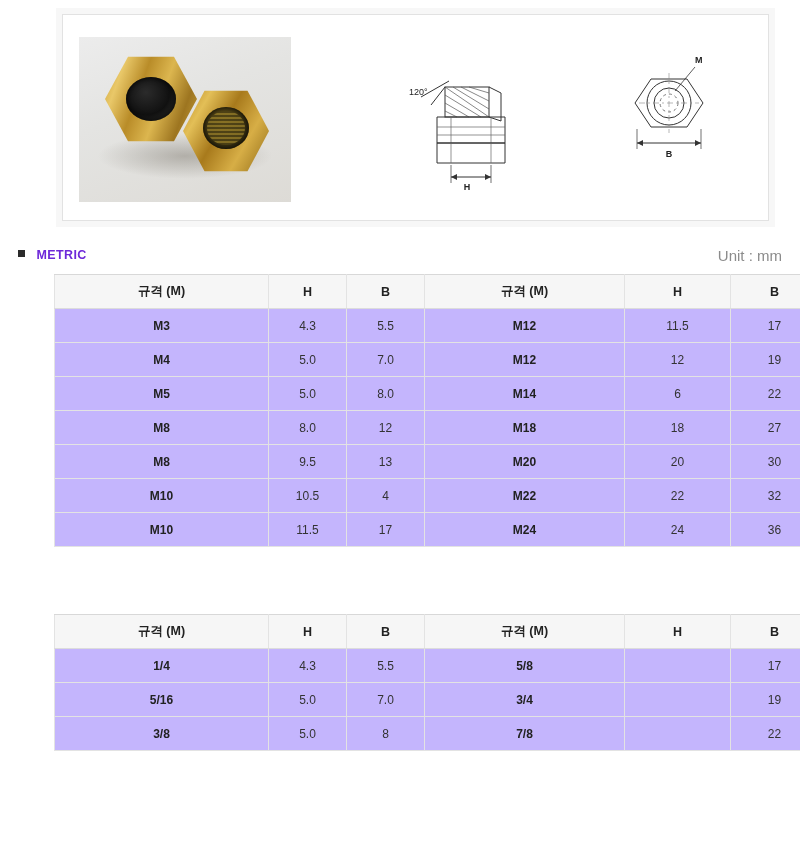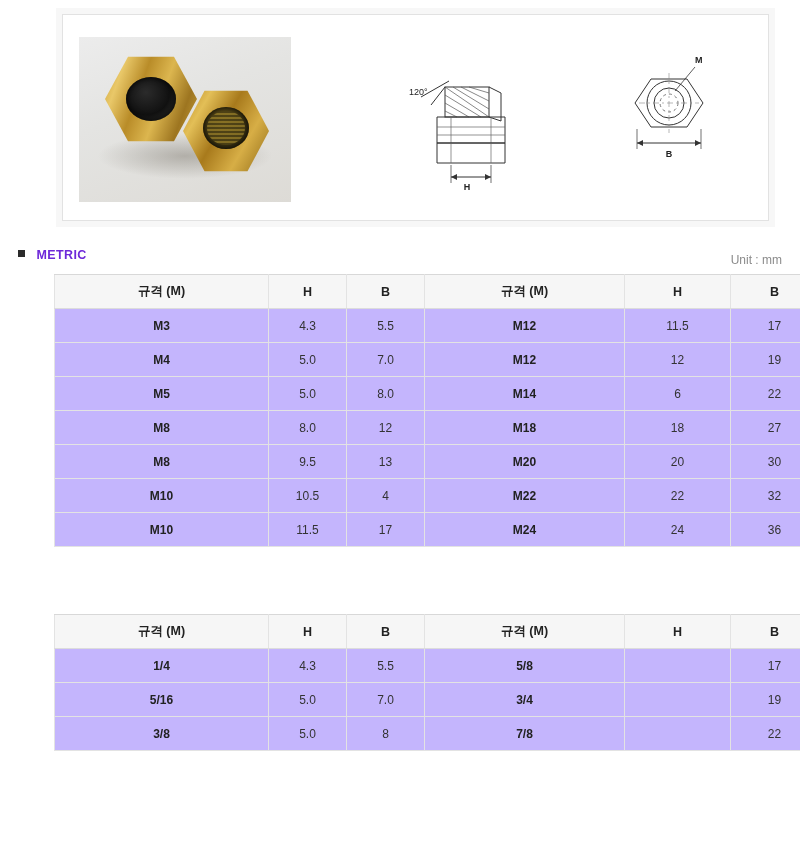--- a/index.html
+++ b/index.html
@@ -115,22 +115,22 @@
   }
   .sec-title {
     font-size: 12.5px;
     font-weight: bold;
     color: #6d28d9;
     letter-spacing: .4px;
   }
   .unit-label {
     position: absolute;
     right: 0;
-    top: 8px;
-    font-size: 12px;
+    top: 2px;
+    font-size: 15px;
     color: #8b8b8b;
   }
 
   
   table.spec {
     position: absolute;
     border-collapse: collapse;
     width: 764px;
     left: 18px;
     table-layout: fixed;

